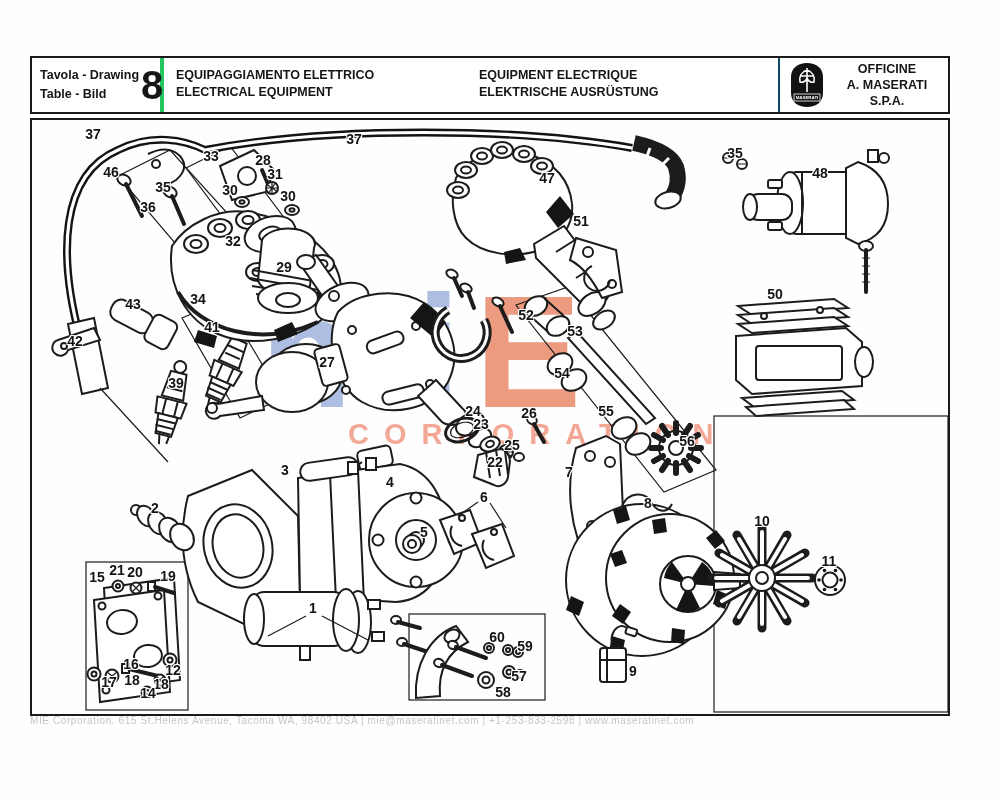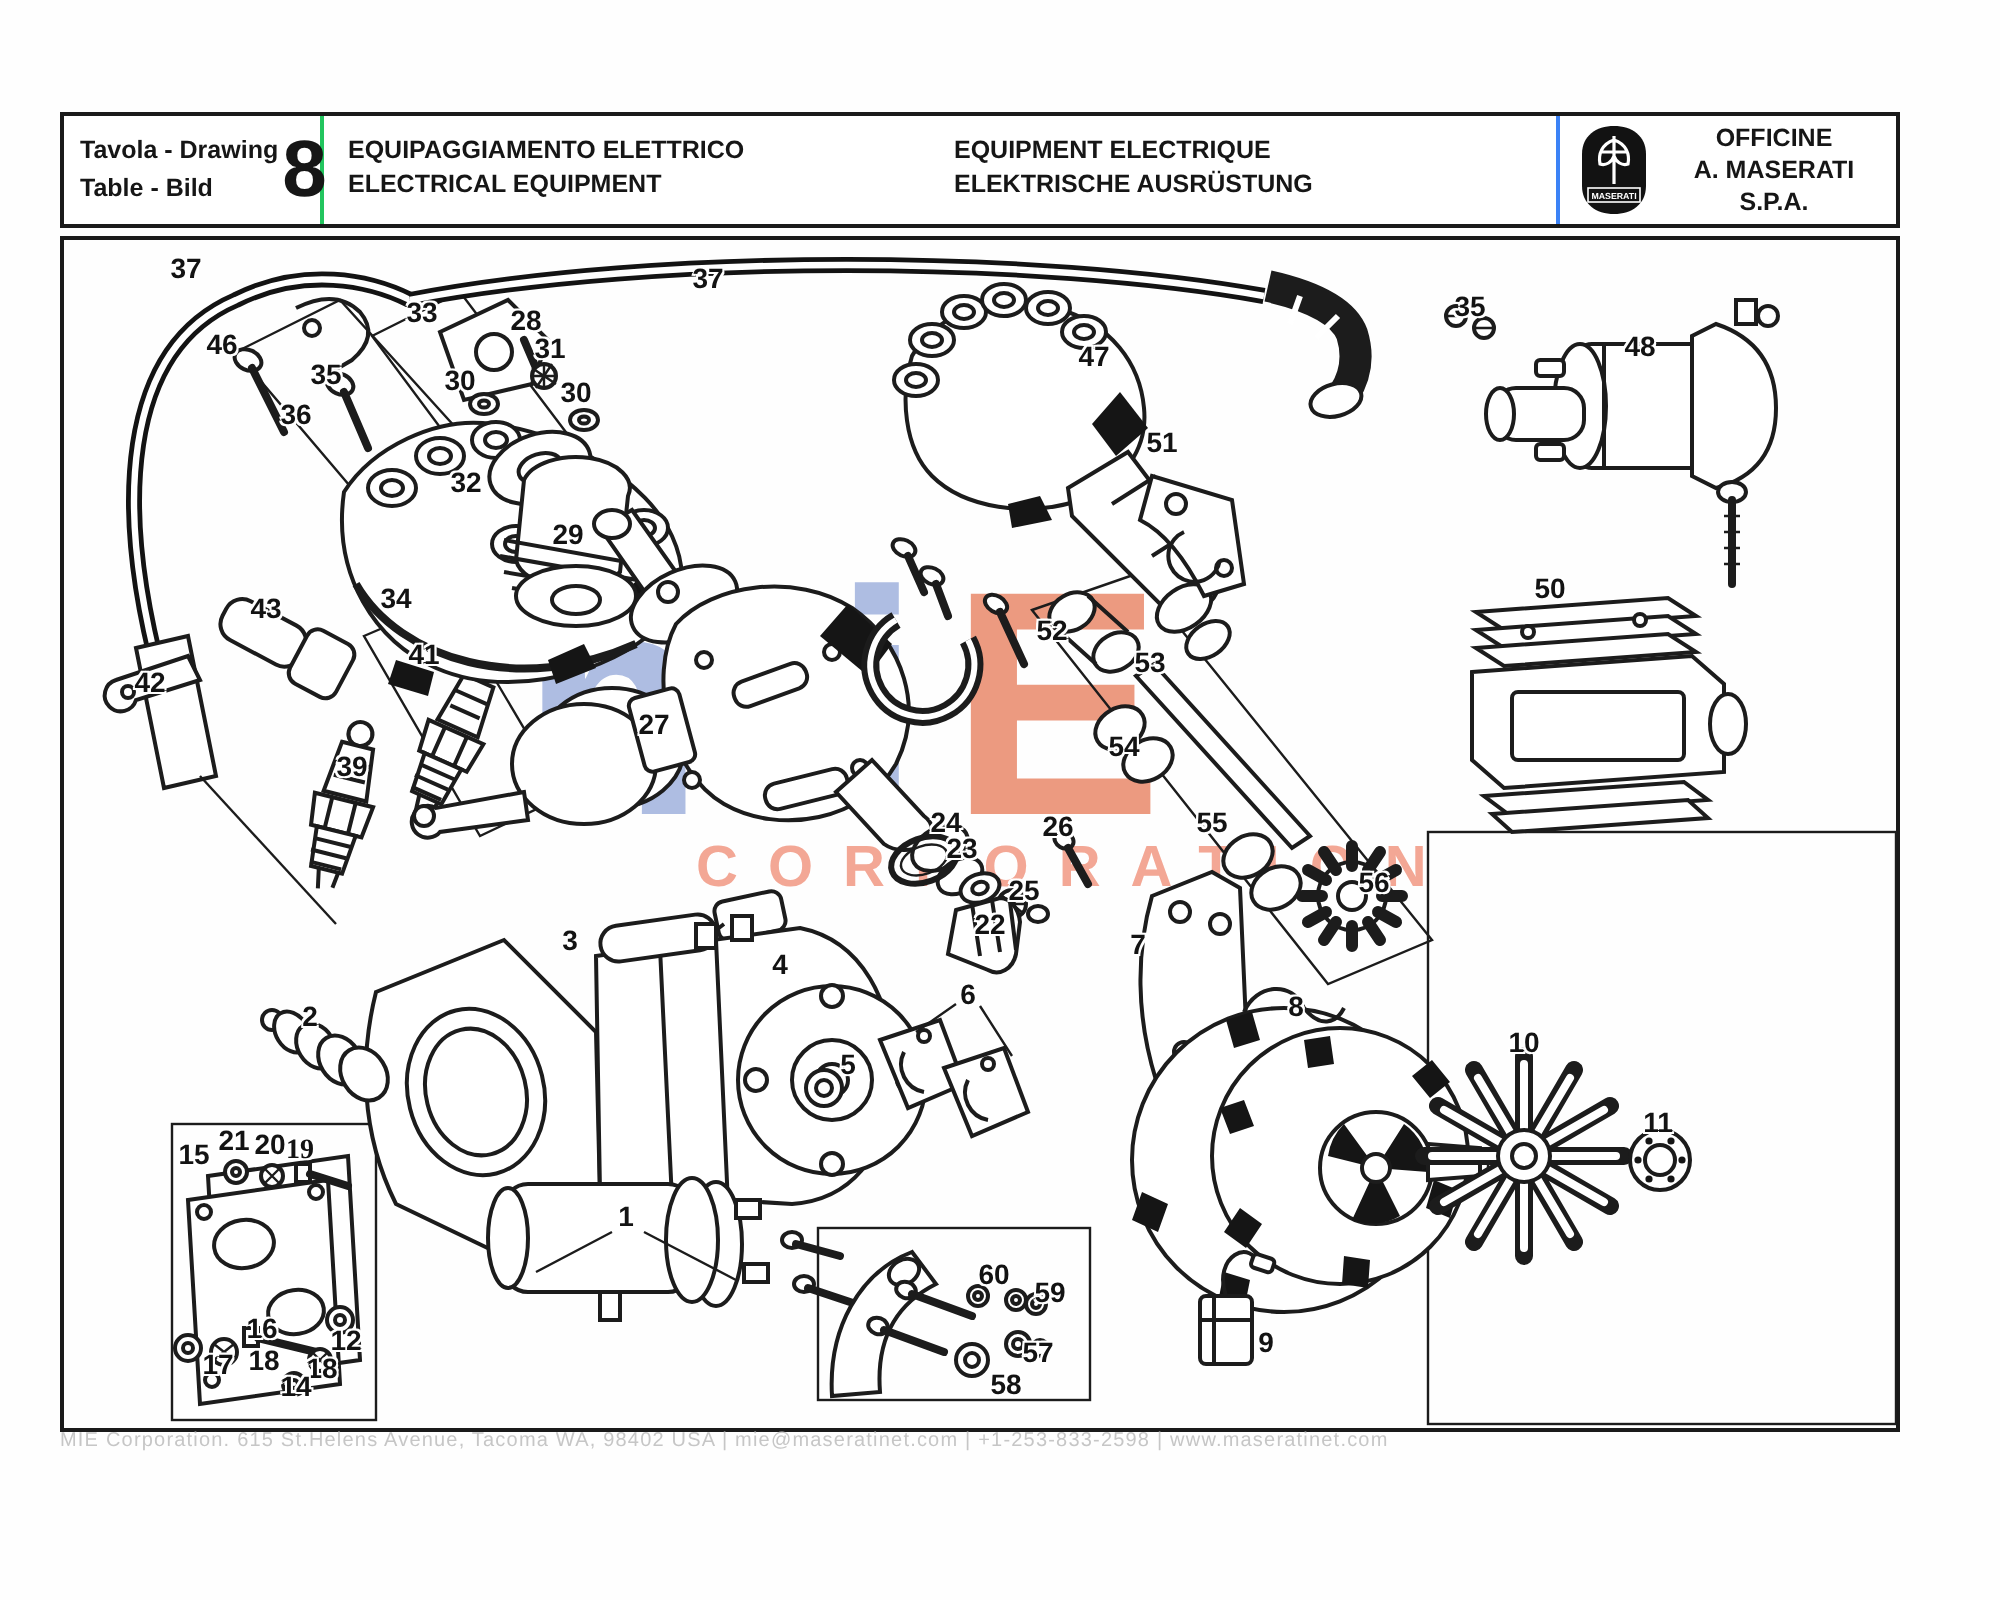--- a/index.html
+++ b/index.html
@@ -2,29 +2,29 @@
 <html><head>
 <meta charset="utf-8">
 <style>
   html,body{margin:0;padding:0;background:#fff;width:1000px;height:800px;overflow:hidden;
     font-family:"Liberation Sans","DejaVu Sans",sans-serif;}
   #page{position:relative;width:1000px;height:800px;background:#fefefe;}
 
   
   #hdr{position:absolute;left:30px;top:56px;width:916px;height:54px;
     border:2px solid #1a1a1a;display:flex;background:#fff;}
-  .hcell1{width:128px;border-right:2px solid #22c55e;display:flex;align-items:center;}
+  .hcell1{width:128px;border-right:4px solid #22c55e;display:flex;align-items:center;}
   .hcell1 .tl{padding:4px 0 4px 8px;}
   .tl div{font-weight:bold;font-size:12.5px;color:#161616;line-height:19px;white-space:nowrap;}
   .bignum{font-weight:bold;font-size:40px;color:#161616;margin-left:2px;line-height:50px;}
   .hcell2{flex:1;position:relative;}
   .titleblock{position:absolute;top:9px;}
   .titleblock div{font-weight:bold;font-size:12.5px;color:#161616;line-height:17px;white-space:nowrap;}
   #tb-it{left:12px;} #tb-fr{left:315px;}
-  .hcell3{width:168px;border-left:2px solid #3b82f6;display:flex;align-items:center;}
+  .hcell3{width:168px;border-left:2px solid #0c4a6e;display:flex;align-items:center;}
   .maker{font-weight:bold;font-size:12.5px;color:#161616;text-align:center;line-height:16px;flex:1;}
   #badge{margin-left:8px;flex:0 0 auto;}
 
   
   #frame{position:absolute;left:30px;top:118px;width:916px;height:594px;
     border:2px solid #1a1a1a;background:transparent;}
 
   
   #wm{position:absolute;left:260px;top:272px;z-index:1;font-weight:bold;
     font-size:160px;letter-spacing:14px;line-height:1.0;white-space:nowrap;}
@@ -503,21 +503,21 @@
       <span class="part-label" style="left: 424px; top: 532px;">5</span>
       <span class="part-label" style="left: 484px; top: 497px;">6</span>
       <span class="part-label" style="left: 569px; top: 472px;">7</span>
       <span class="part-label" style="left: 648px; top: 503px;">8</span>
       <span class="part-label" style="left: 762px; top: 521px;">10</span>
       <span class="part-label" style="left: 829px; top: 561px;">11</span>
       <span class="part-label" style="left: 633px; top: 671px;">9</span>
       <span class="part-label" style="left: 97px; top: 577px;">15</span>
       <span class="part-label" style="left: 117px; top: 570px;">21</span>
       <span class="part-label" style="left: 135px; top: 572px;">20</span>
-      <span class="part-label" style="left: 150px; top: 576px; font-family: Liberation Serif, serif;">19</span>
+      <span class="part-label" style="left: 168px; top: 576px;">19</span>
       <span class="part-label" style="left: 131px; top: 664px;">16</span>
       <span class="part-label" style="left: 173px; top: 670px;">12</span>
       <span class="part-label" style="left: 88px; top: 680px; margin-left: 44px;">18</span>
       <span class="part-label" style="left: 109px; top: 682px;">17</span>
       <span class="part-label" style="left: 161px; top: 684px;">18</span>
       <span class="part-label" style="left: 148px; top: 693px;">14</span>
       <span class="part-label" style="left: 497px; top: 637px;">60</span>
       <span class="part-label" style="left: 525px; top: 646px;">59</span>
       <span class="part-label" style="left: 519px; top: 676px;">57</span>
       <span class="part-label" style="left: 503px; top: 692px;">58</span>

